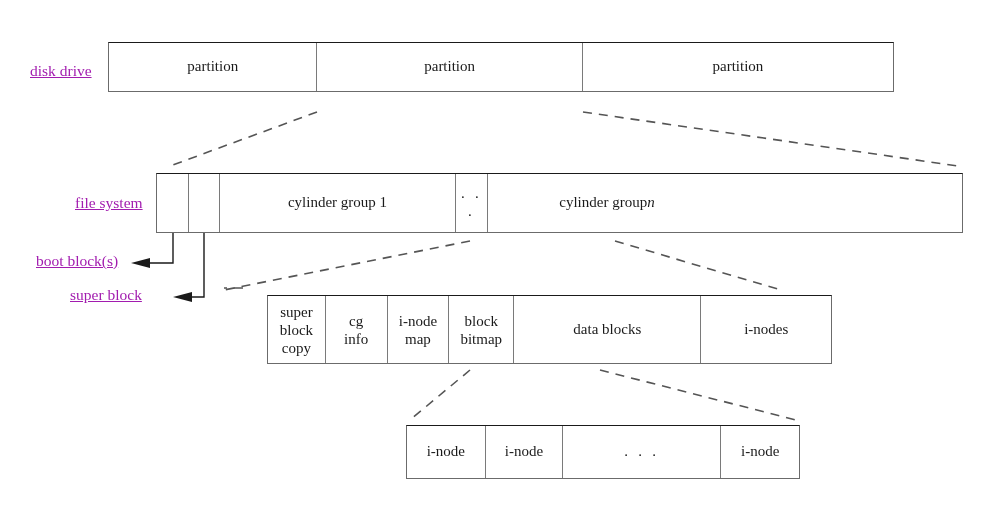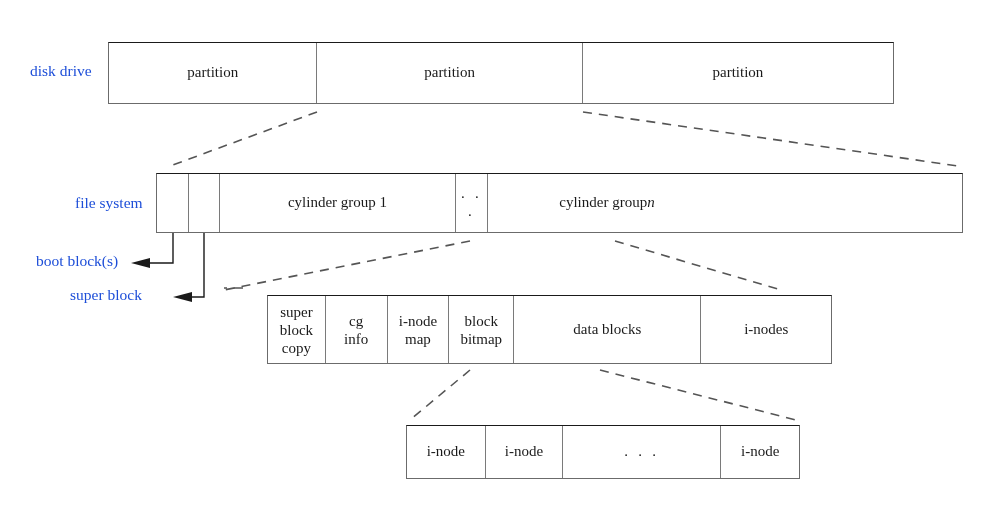--- a/index.html
+++ b/index.html
@@ -40,21 +40,22 @@
     padding: 0 2px;
   }
   .cell:last-child { border-right: none; }
   .cell.multiline { line-height: 1.2; }
 
   
   .caption {
     position: absolute;
     font-size: 15.5px;
     white-space: nowrap;
-    color: #1d4ed8;
+    color: #a21caf;
+    text-decoration: underline;
   }
 
   .ital { font-style: italic; }
 
   
   .dots {
     letter-spacing: 0.22em;
     font-size: 15px;
   }
 
@@ -85,21 +86,21 @@
 
     <polyline points="173,205 173,263 150,263" fill="none" stroke="#1a1a1a" stroke-width="1.4"></polyline>
     <polygon points="150,258 150,268 131,263" fill="#1a1a1a"></polygon>
 
     <polyline points="204,205 204,297 192,297" fill="none" stroke="#1a1a1a" stroke-width="1.4"></polyline>
     <polygon points="192,292 192,302 173,297" fill="#1a1a1a"></polygon>
   </svg>
 
   <div class="caption" style="left:30px; top:62px;">disk drive</div>
 
-  <div class="row-box" style="left:108px; top:42px; width:786px; height:62px;">
+  <div class="row-box" style="left:108px; top:42px; width:786px; height:50px;">
     <div class="cell" style="width:209px;">partition</div>
     <div class="cell" style="width:266px;">partition</div>
     <div class="cell" style="width:311px;">partition</div>
   </div>
 
   <div class="caption" style="left:75px; top:194px;">file system</div>
 
   <div class="row-box" style="left:156px; top:173px; width:807px; height:60px;">
     <div class="cell" style="width:32px;"></div>
     <div class="cell" style="width:31px;"></div>

